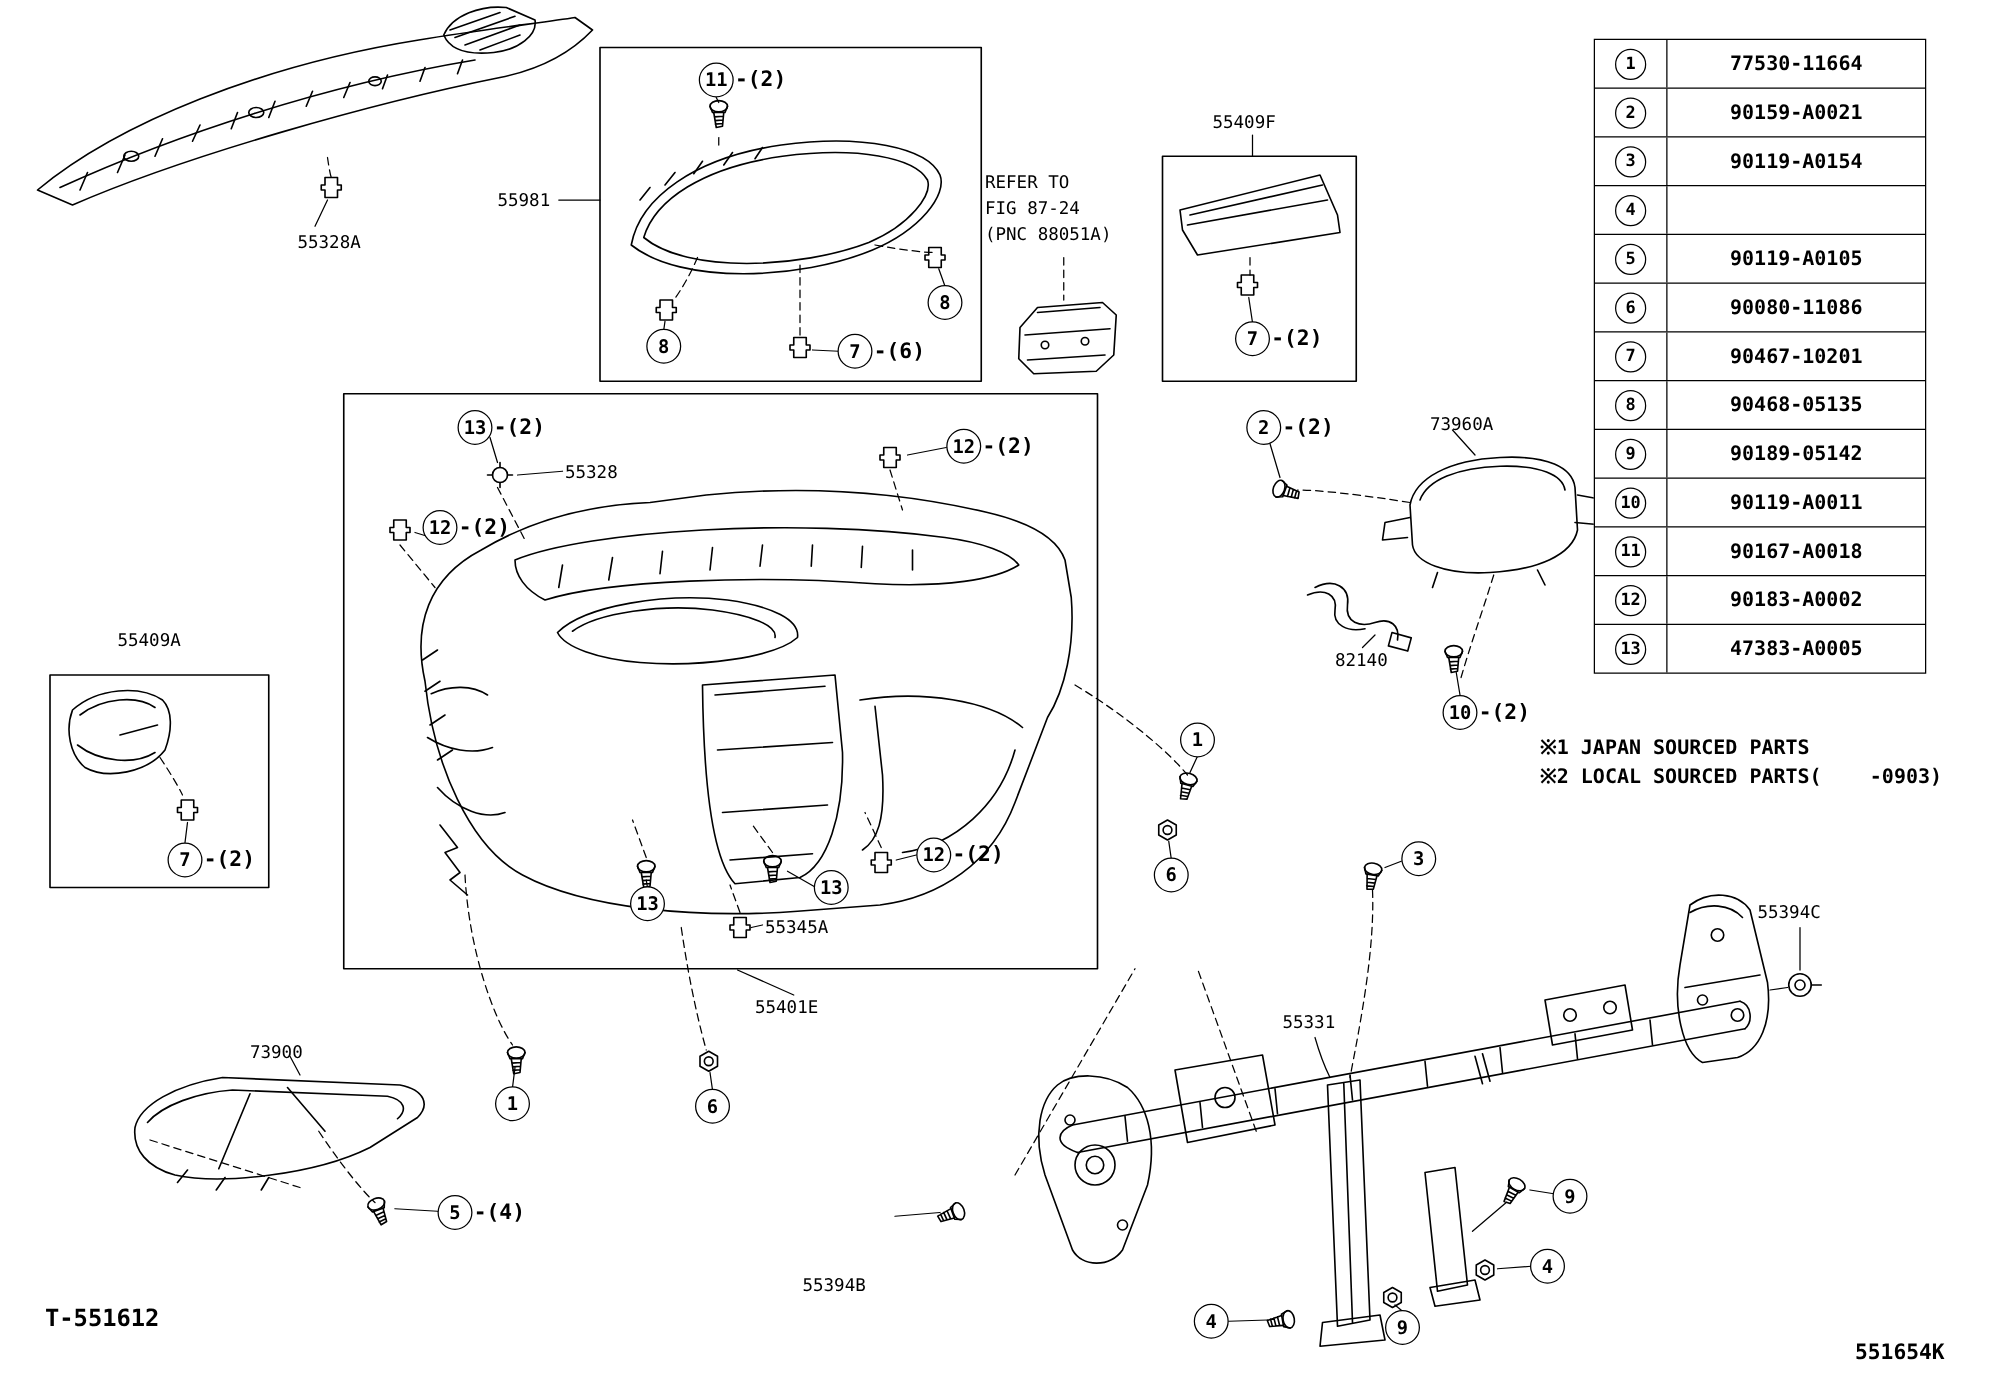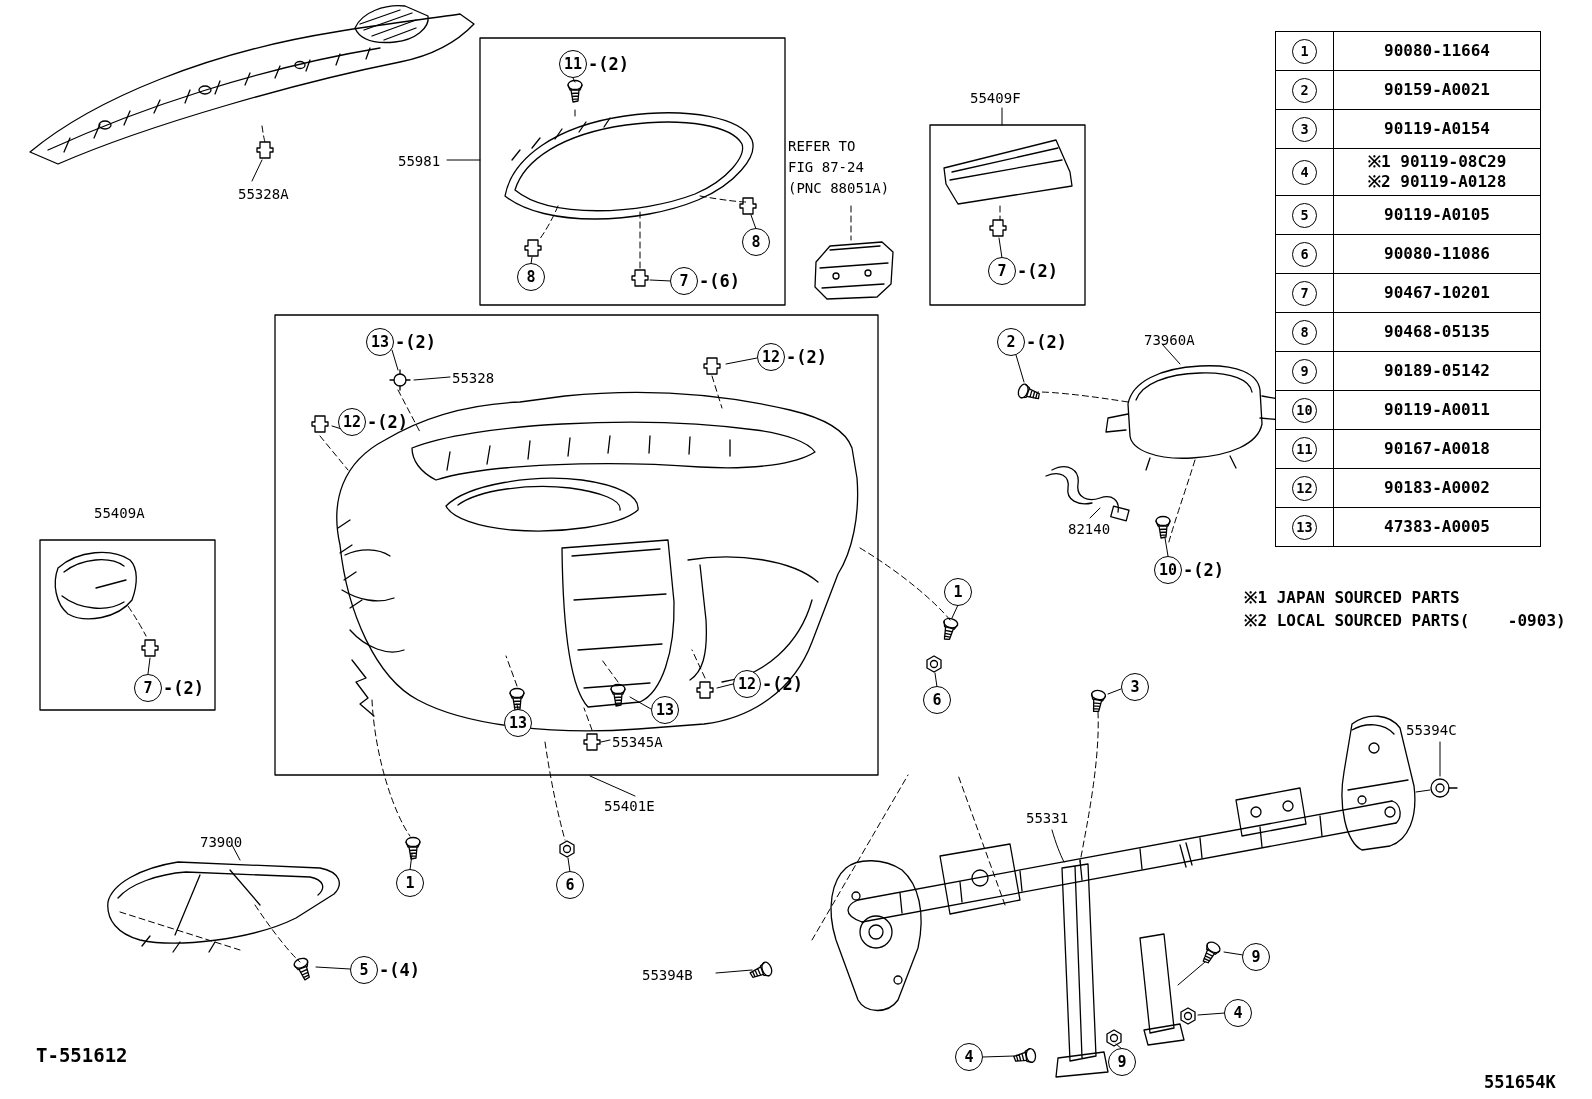--- a/index.html
+++ b/index.html
@@ -14,21 +14,21 @@
         align-items:center;justify-content:center;font-size:15px;background:#fff;box-sizing:border-box;}
   .qty{font-size:17px;line-height:28px;margin-left:1px;white-space:pre;}
   .ptable{position:absolute;left:1275px;top:31px;width:266px;border:1.7px solid #000;background:#fff;box-sizing:border-box;}
   .trow{display:flex;border-bottom:1.7px solid #000;min-height:38px;}
   .trow:last-child{border-bottom:none;}
   .tnum{width:57px;border-right:1.7px solid #000;display:flex;align-items:center;justify-content:center;}
   .ncirc{display:inline-flex;width:25px;height:25px;border:1.6px solid #000;border-radius:50%;
          align-items:center;justify-content:center;font-size:13.5px;font-weight:700;box-sizing:border-box;}
   .tpart{flex:1;display:flex;flex-direction:column;align-items:center;justify-content:center;
          font-weight:700;font-size:16px;line-height:20px;padding:3px 0;}
-  .notes{position:absolute;left:1232px;top:586px;margin-left:12px;}
+  .notes{position:absolute;left:1232px;top:586px;}
   .note{font-weight:700;font-size:16px;line-height:23px;white-space:pre;}
 </style>
 </head>
 <body>
 
 <div class="page">
 
   <svg class="art" width="1592" height="1099" viewBox="0 0 1592 1099" aria-hidden="true">
     <defs>
       <g id="bolt" stroke="#000" fill="none" stroke-width="1.3">
@@ -235,21 +235,21 @@
       <div class="label" style="left: 788px; top: 136px;"><div>REFER TO</div><div>FIG 87-24</div><div>(PNC 88051A)</div></div>
       <div class="label" style="left: 970px; top: 88px;"><div>55409F</div></div>
       <div class="label" style="left: 1144px; top: 330px;"><div>73960A</div></div>
       <div class="label" style="left: 1068px; top: 519px;"><div>82140</div></div>
       <div class="label" style="left: 94px; top: 503px;"><div>55409A</div></div>
       <div class="label" style="left: 452px; top: 368px;"><div>55328</div></div>
       <div class="label" style="left: 612px; top: 732px;"><div>55345A</div></div>
       <div class="label" style="left: 604px; top: 796px;"><div>55401E</div></div>
       <div class="label" style="left: 200px; top: 832px;"><div>73900</div></div>
       <div class="label" style="left: 1026px; top: 808px;"><div>55331</div></div>
-      <div class="label" style="left: 642px; top: 965px;"><div>55394B</div></div>
+      <div class="label" style="left: 642px; top: 1019px;"><div>55394B</div></div>
       <div class="label" style="left: 1406px; top: 720px;"><div>55394C</div></div>
     </div>
   <div>
       <div class="callout" style="left: 559px; top: 50px;">
         <span class="circ">11</span>
         <span class="qty">-(2)</span>
       </div>
       <div class="callout" style="left: 517px; top: 263px;">
         <span class="circ">8</span>
       </div>
@@ -330,21 +330,21 @@
         <span class="circ">9</span>
       </div>
     </div>
 
   <div class="ptable">
       <div class="trow">
         <div class="tnum">
           <span class="ncirc">1</span>
         </div>
         <div class="tpart">
-          <div>90080-11664</div>
+          <div>77530-11664</div>
         </div>
       </div>
       <div class="trow">
         <div class="tnum">
           <span class="ncirc">2</span>
         </div>
         <div class="tpart">
           <div>90159-A0021</div>
         </div>
       </div>
@@ -352,24 +352,20 @@
         <div class="tnum">
           <span class="ncirc">3</span>
         </div>
         <div class="tpart">
           <div>90119-A0154</div>
         </div>
       </div>
       <div class="trow">
         <div class="tnum">
           <span class="ncirc">4</span>
-        </div>
-        <div class="tpart">
-          <div>※1 90119-08C29</div>
-          <div>※2 90119-A0128</div>
         </div>
       </div>
       <div class="trow">
         <div class="tnum">
           <span class="ncirc">5</span>
         </div>
         <div class="tpart">
           <div>90119-A0105</div>
         </div>
       </div>

